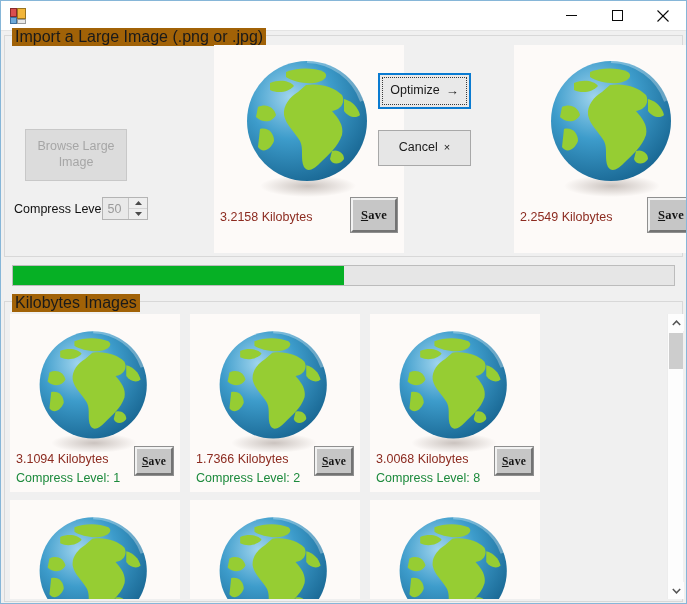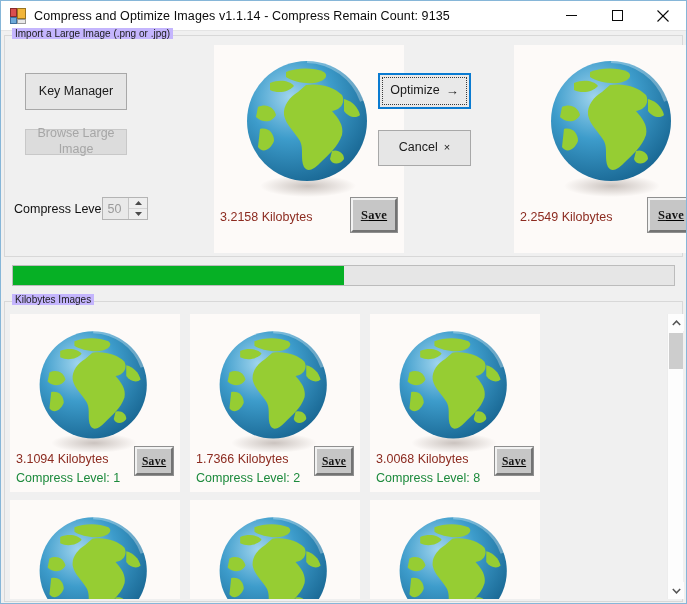--- a/index.html
+++ b/index.html
@@ -68,23 +68,23 @@
 
   
   .groupbox {
     position: absolute;
     box-sizing: border-box;
     border: 1px solid #d8d8d8;
   }
   .groupbox > .gb-title {
     position: absolute;
     top: -8px; left: 7px;
-    background: #c4b5fd;
+    background: #a16207;
     padding: 0 3px;
-    font-size: 10px;
+    font-size: 16px;
     color: #1a1a1a;
     white-space: nowrap;
   }
   #gb-import { left: 3px; top: 34px; width: 679px; height: 222px; border-top-color:#d8d8d8; }
   #gb-compressed { left: 3px; top: 300px; width: 679px; height: 301px; }
 
   
   .wbtn {
     position: absolute;
     box-sizing: border-box;
@@ -100,21 +100,21 @@
     line-height: 1.25;
     cursor: default;
     padding: 0 4px;
   }
   .wbtn.disabled {
     color: #a6a6a6;
     background: #dcdcdc;
     border-color: #c8c8c8;
   }
   #btn-key-manager { left: 24px; top: 72px; width: 102px; height: 37px; }
-  #btn-browse      { left: 24px; top: 128px; width: 102px; height: 26px; }
+  #btn-browse      { left: 24px; top: 128px; width: 102px; height: 52px; }
 
   
   #btn-compress {
     left: 377px; top: 72px; width: 93px; height: 36px;
     background: #e9e9e9;
     border: 2px solid #0a7bd1;
     padding: 0;
   }
   #btn-compress .focus-inner {
     position: absolute;
@@ -137,21 +137,20 @@
   .savebtn {
     position: absolute;
     box-sizing: border-box;
     width: 48px; height: 36px;
     background: #c6c6c6;
     border: 1px solid #8f8f8f;
     display: flex;
     align-items: center;
     justify-content: center;
     cursor: default;
-    text-decoration: underline;
   }
   .savebtn .inner {
     width: 100%; height: 100%;
     box-sizing: border-box;
     border: 2px solid;
     border-color: #f2f2f2 #737373 #737373 #f2f2f2;
     background: #c6c6c6;
     display: flex;
     align-items: center;
     justify-content: center;
@@ -321,21 +320,20 @@
 
 <div id="app-window">
 
   <div class="titlebar">
     <div class="app-icon">
       <div class="q q1"></div>
         <div class="q q2"></div>
         <div class="q q3"></div>
         <div class="q q4"></div>
     </div>
-    <div class="title-text">Compress and Optimize Images v1.1.14 - Compress Remain Count: 9135</div>
     <div class="winbtns">
       <div class="winbtn">
         <svg width="11" height="11" viewBox="0 0 11 11">
             <line x1="0" y1="5.5" x2="11" y2="5.5" stroke="#0a0a0a" stroke-width="1"></line>
           </svg>
       </div>
       <div class="winbtn">
         <svg width="11" height="11" viewBox="0 0 11 11">
             <rect x="0.5" y="0.5" width="10" height="10" fill="none" stroke="#0a0a0a" stroke-width="1"></rect>
           </svg>
@@ -346,21 +344,20 @@
             <line x1="11.5" y1="0.5" x2="0.5" y2="11.5" stroke="#0a0a0a" stroke-width="1.1"></line>
           </svg>
       </div>
     </div>
   </div>
 
   <div class="groupbox" id="gb-import">
     <div class="gb-title">Import a Large Image (.png or .jpg)</div>
   </div>
 
-  <div class="wbtn" id="btn-key-manager">Key Manager</div>
   <div class="wbtn disabled" id="btn-browse">Browse Large Image</div>
 
   <div class="clabel" id="lbl-compress-level">Compress Level:</div>
   <div class="spinner">
     <div class="val">50</div>
     <div class="arrows">
       <div>
         <svg width="7" height="4" viewBox="0 0 7 4">
             <polygon points="3.5,0 7,4 0,4" fill="#4a4a4a"></polygon>
           </svg>

